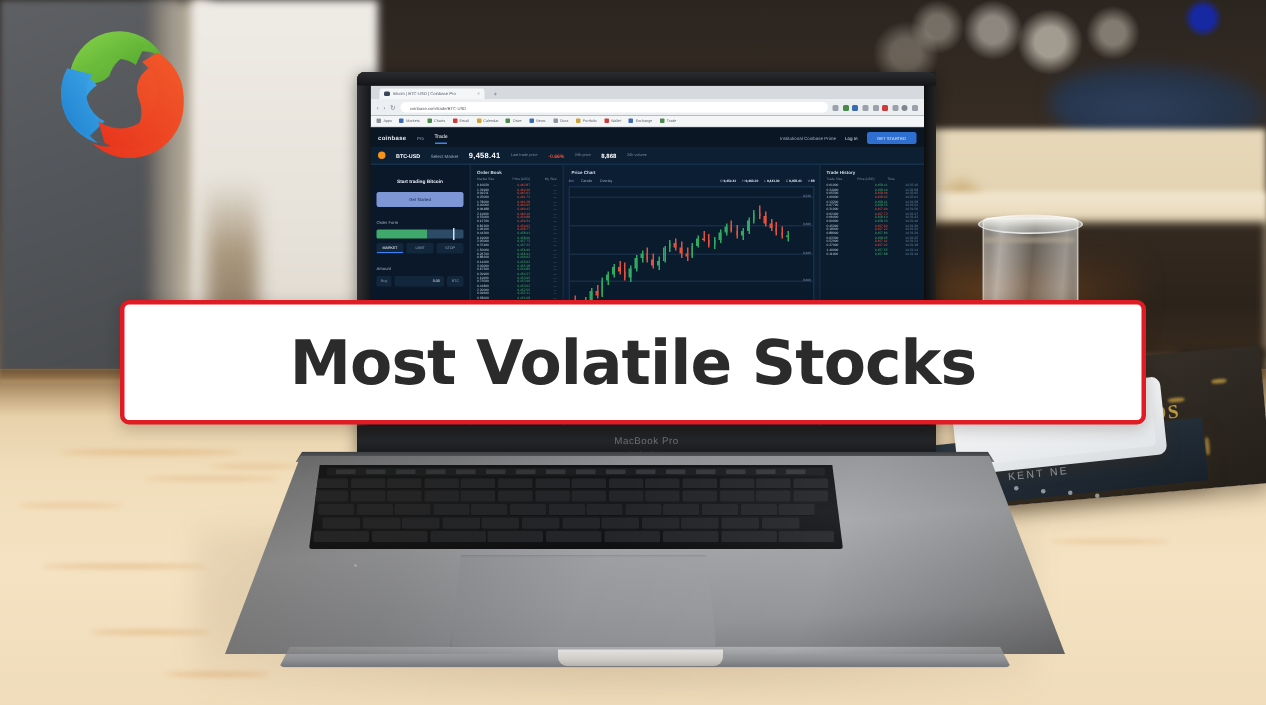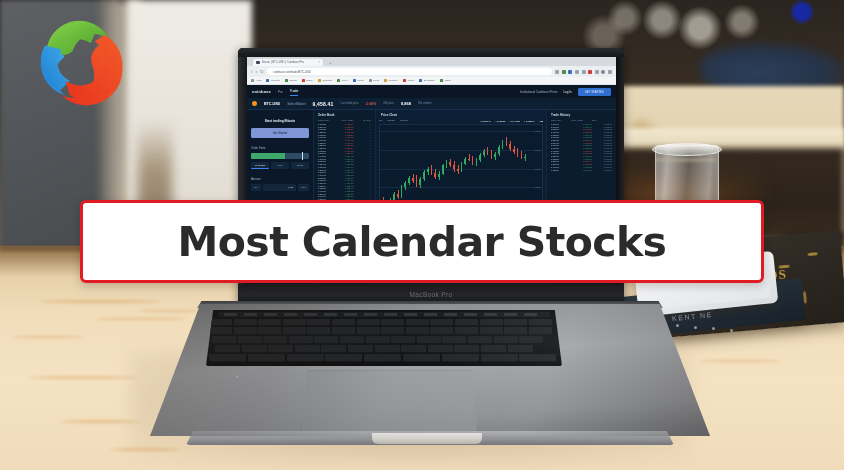--- a/index.html
+++ b/index.html
@@ -1270,16 +1270,16 @@
       <path d="M20,36 A32,32 0 0 0 34,80 L44,70 A20,20 0 0 1 36,40 Z" fill="url(#gBlue)"></path>
 
       <path d="M84,34 A32,32 0 0 1 36,84 A22,22 0 0 0 66,56 A16,16 0 0 1 84,34 Z" fill="url(#gRed)"></path>
       <path d="M78,26 A32,32 0 0 1 44,84 L40,70 A20,20 0 0 0 68,32 Z" fill="url(#gRed)"></path>
 
       <circle cx="50" cy="52" r="15" fill="none"></circle>
     </svg>
   </div>
 
   <div id="banner">
-    <span id="banner-title">Most Calendar Stocks</span>
+    <span id="banner-title">Most Volatile Stocks</span>
   </div>
 
 </div>
 
 </body></html>

